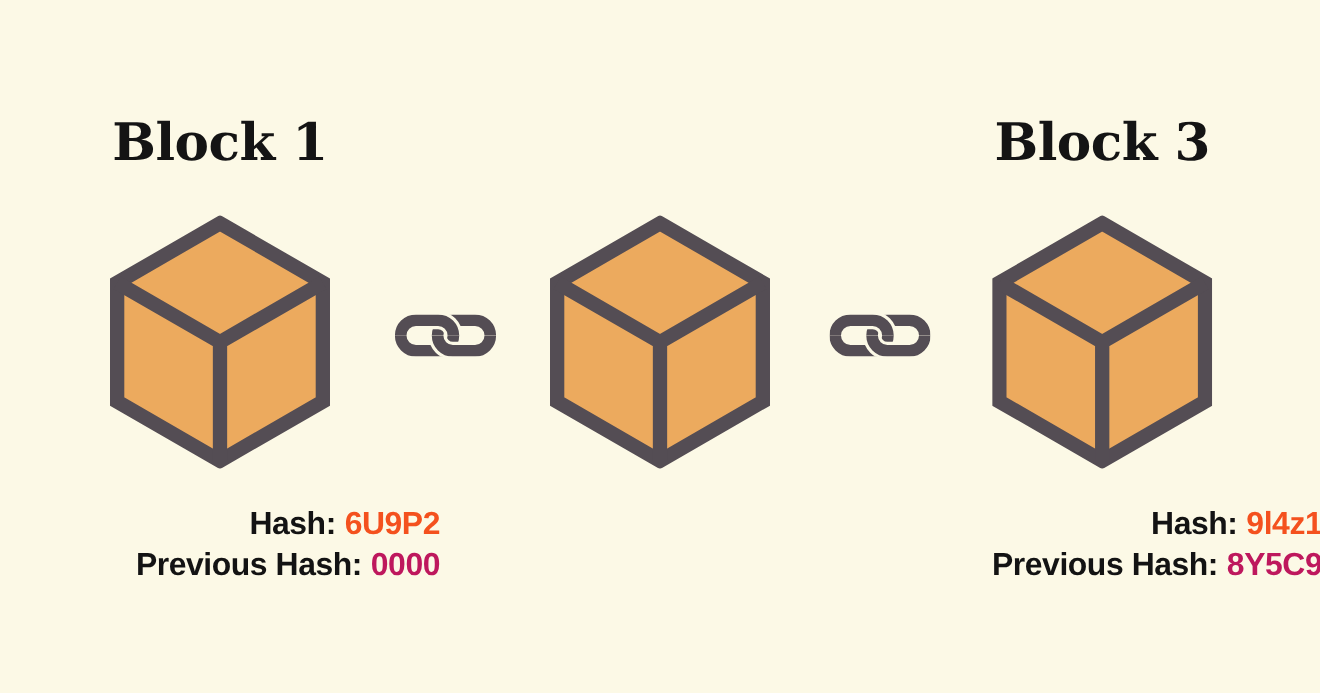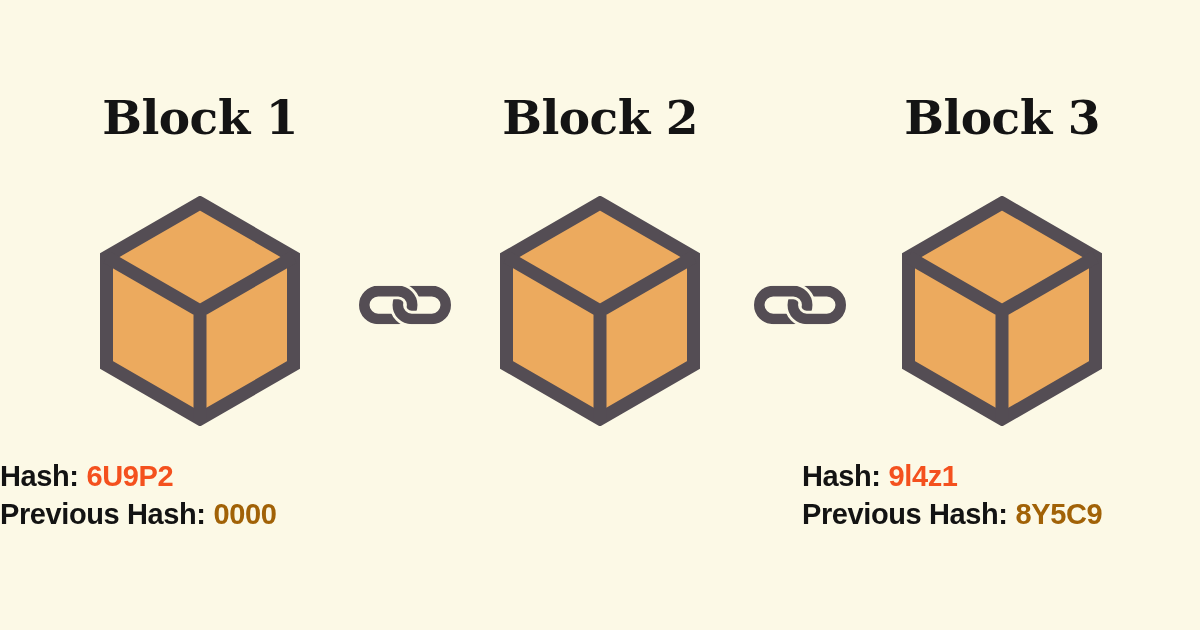--- a/index.html
+++ b/index.html
@@ -17,21 +17,21 @@
     top: 0;
     width: 400px;
     height: 630px;
   }
   .block.b1 { left: 0; }
   .block.b2 { left: 400px; }
   .block.b3 { left: 802px; }
 
   .title {
     position: absolute;
-    top: 92px;
+    top: 104px;
     left: 0;
     width: 100%;
     margin: 0;
     text-align: center;
     font-family: "DejaVu Serif", "Liberation Serif", serif;
     font-weight: bold;
     font-size: 47px;
     line-height: 52px;
     color: #141414;
     letter-spacing: -0.5px;
@@ -44,34 +44,34 @@
     transform: translateX(-50%);
     width: 200px;
     height: 230px;
   }
 
   .hashes {
     position: absolute;
     top: 457px;
     left: 0;
     width: 100%;
-    text-align: left;
+    text-align: right;
   }
   .hash-line {
     margin: 0;
     font-size: 29px;
     line-height: 38px;
     font-weight: bold;
     letter-spacing: -0.4px;
     color: #131313;
     white-space: nowrap;
   }
   .hash-value { margin-left: 8px; }
   .hash-value.current  { color: #F4511E; }
-  .hash-value.previous { color: #a16207; margin-top: 16px; }
+  .hash-value.previous { color: #be185d; margin-top: 16px; }
 
   .chain {
     position: absolute;
     top: 285px;
     width: 92px;
     height: 40px;
   }
   .chain.c1 { left: 359px; }
   .chain.c2 { left: 754px; }
 </style>
@@ -88,21 +88,20 @@
         <path d="M6.5 61 L100 115 L193.5 61 M100 115 L100 223" fill="none" stroke="#544D54" stroke-width="13"></path>
       </svg>
     </div>
     <div class="hashes">
       <p class="hash-line"><span>Hash:</span><span class="hash-value current">6U9P2</span></p>
       <p class="hash-line"><span>Previous Hash:</span><span class="hash-value previous">0000</span></p>
     </div>
   </section>
 
   <section class="block b2">
-    <h2 class="title">Block 2</h2>
     <div class="cube">
       <svg viewBox="0 0 200 230" width="200" height="230" aria-hidden="true">
         <path d="M100 7 L193.5 61 L193.5 169 L100 223 L6.5 169 L6.5 61 Z" fill="#ECAA5E" stroke="#544D54" stroke-width="13" stroke-linejoin="miter"></path>
         <path d="M6.5 61 L100 115 L193.5 61 M100 115 L100 223" fill="none" stroke="#544D54" stroke-width="13"></path>
       </svg>
     </div>
     <div class="hashes">
     </div>
   </section>
 

